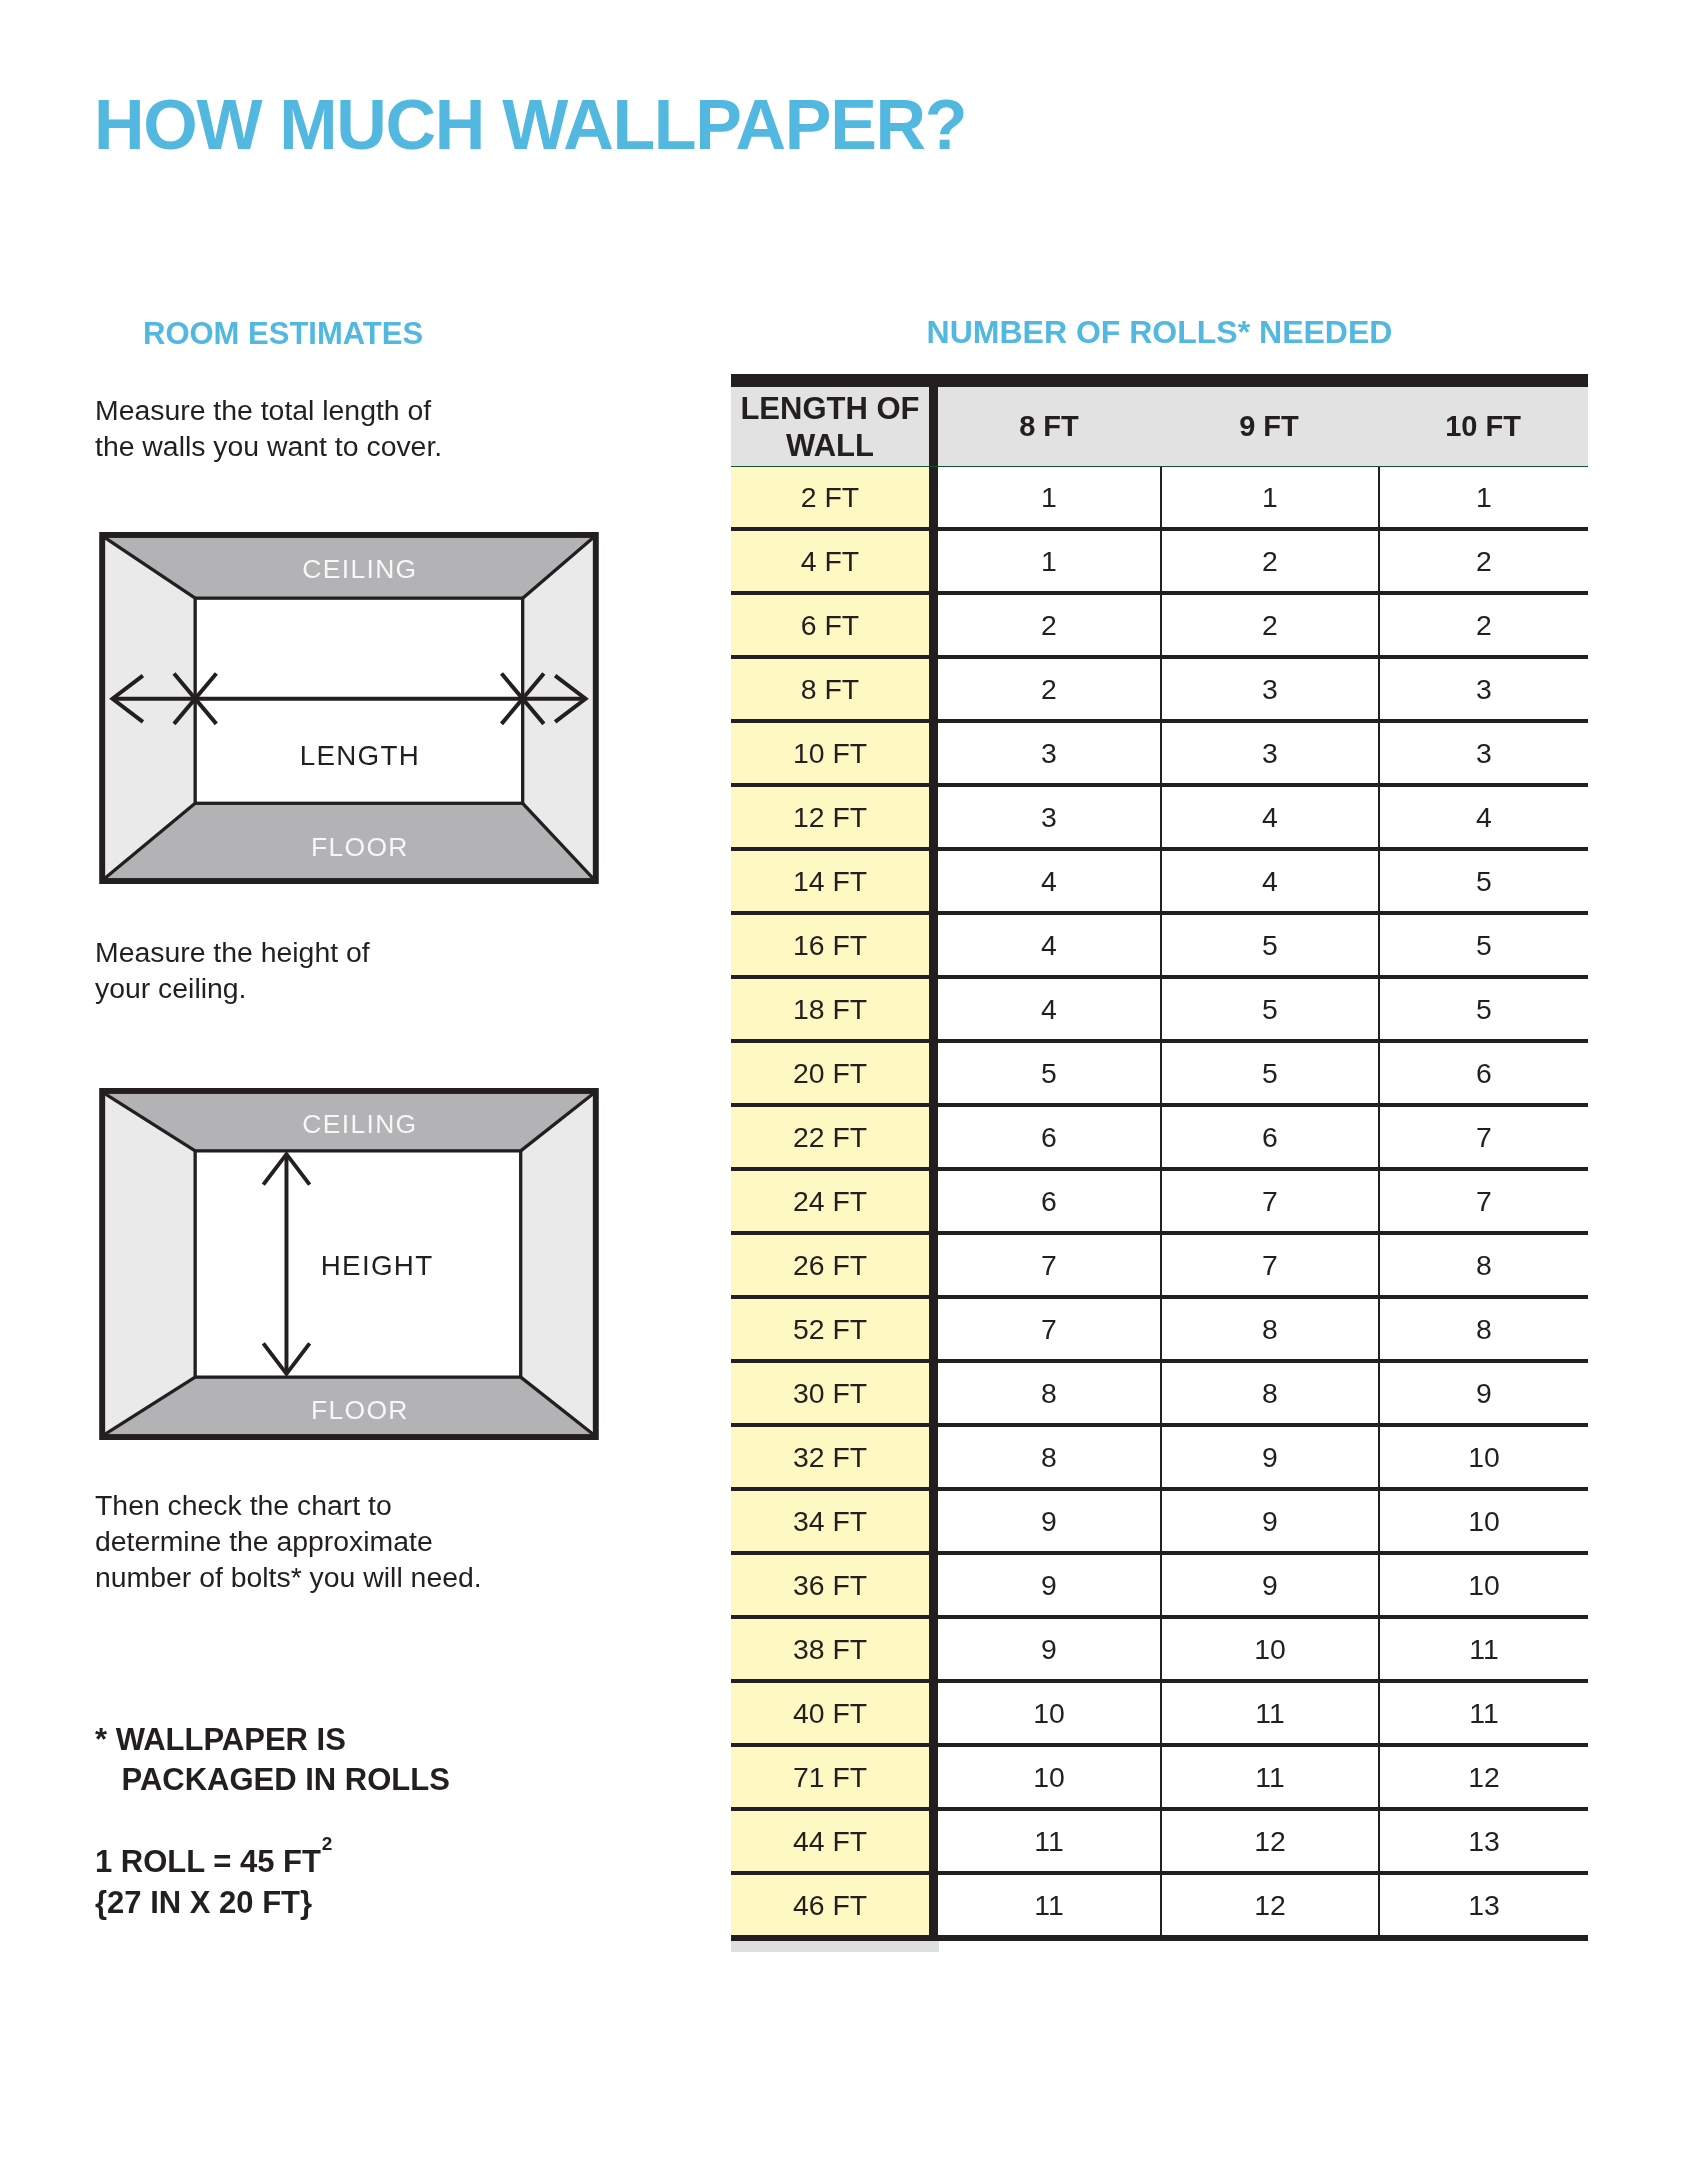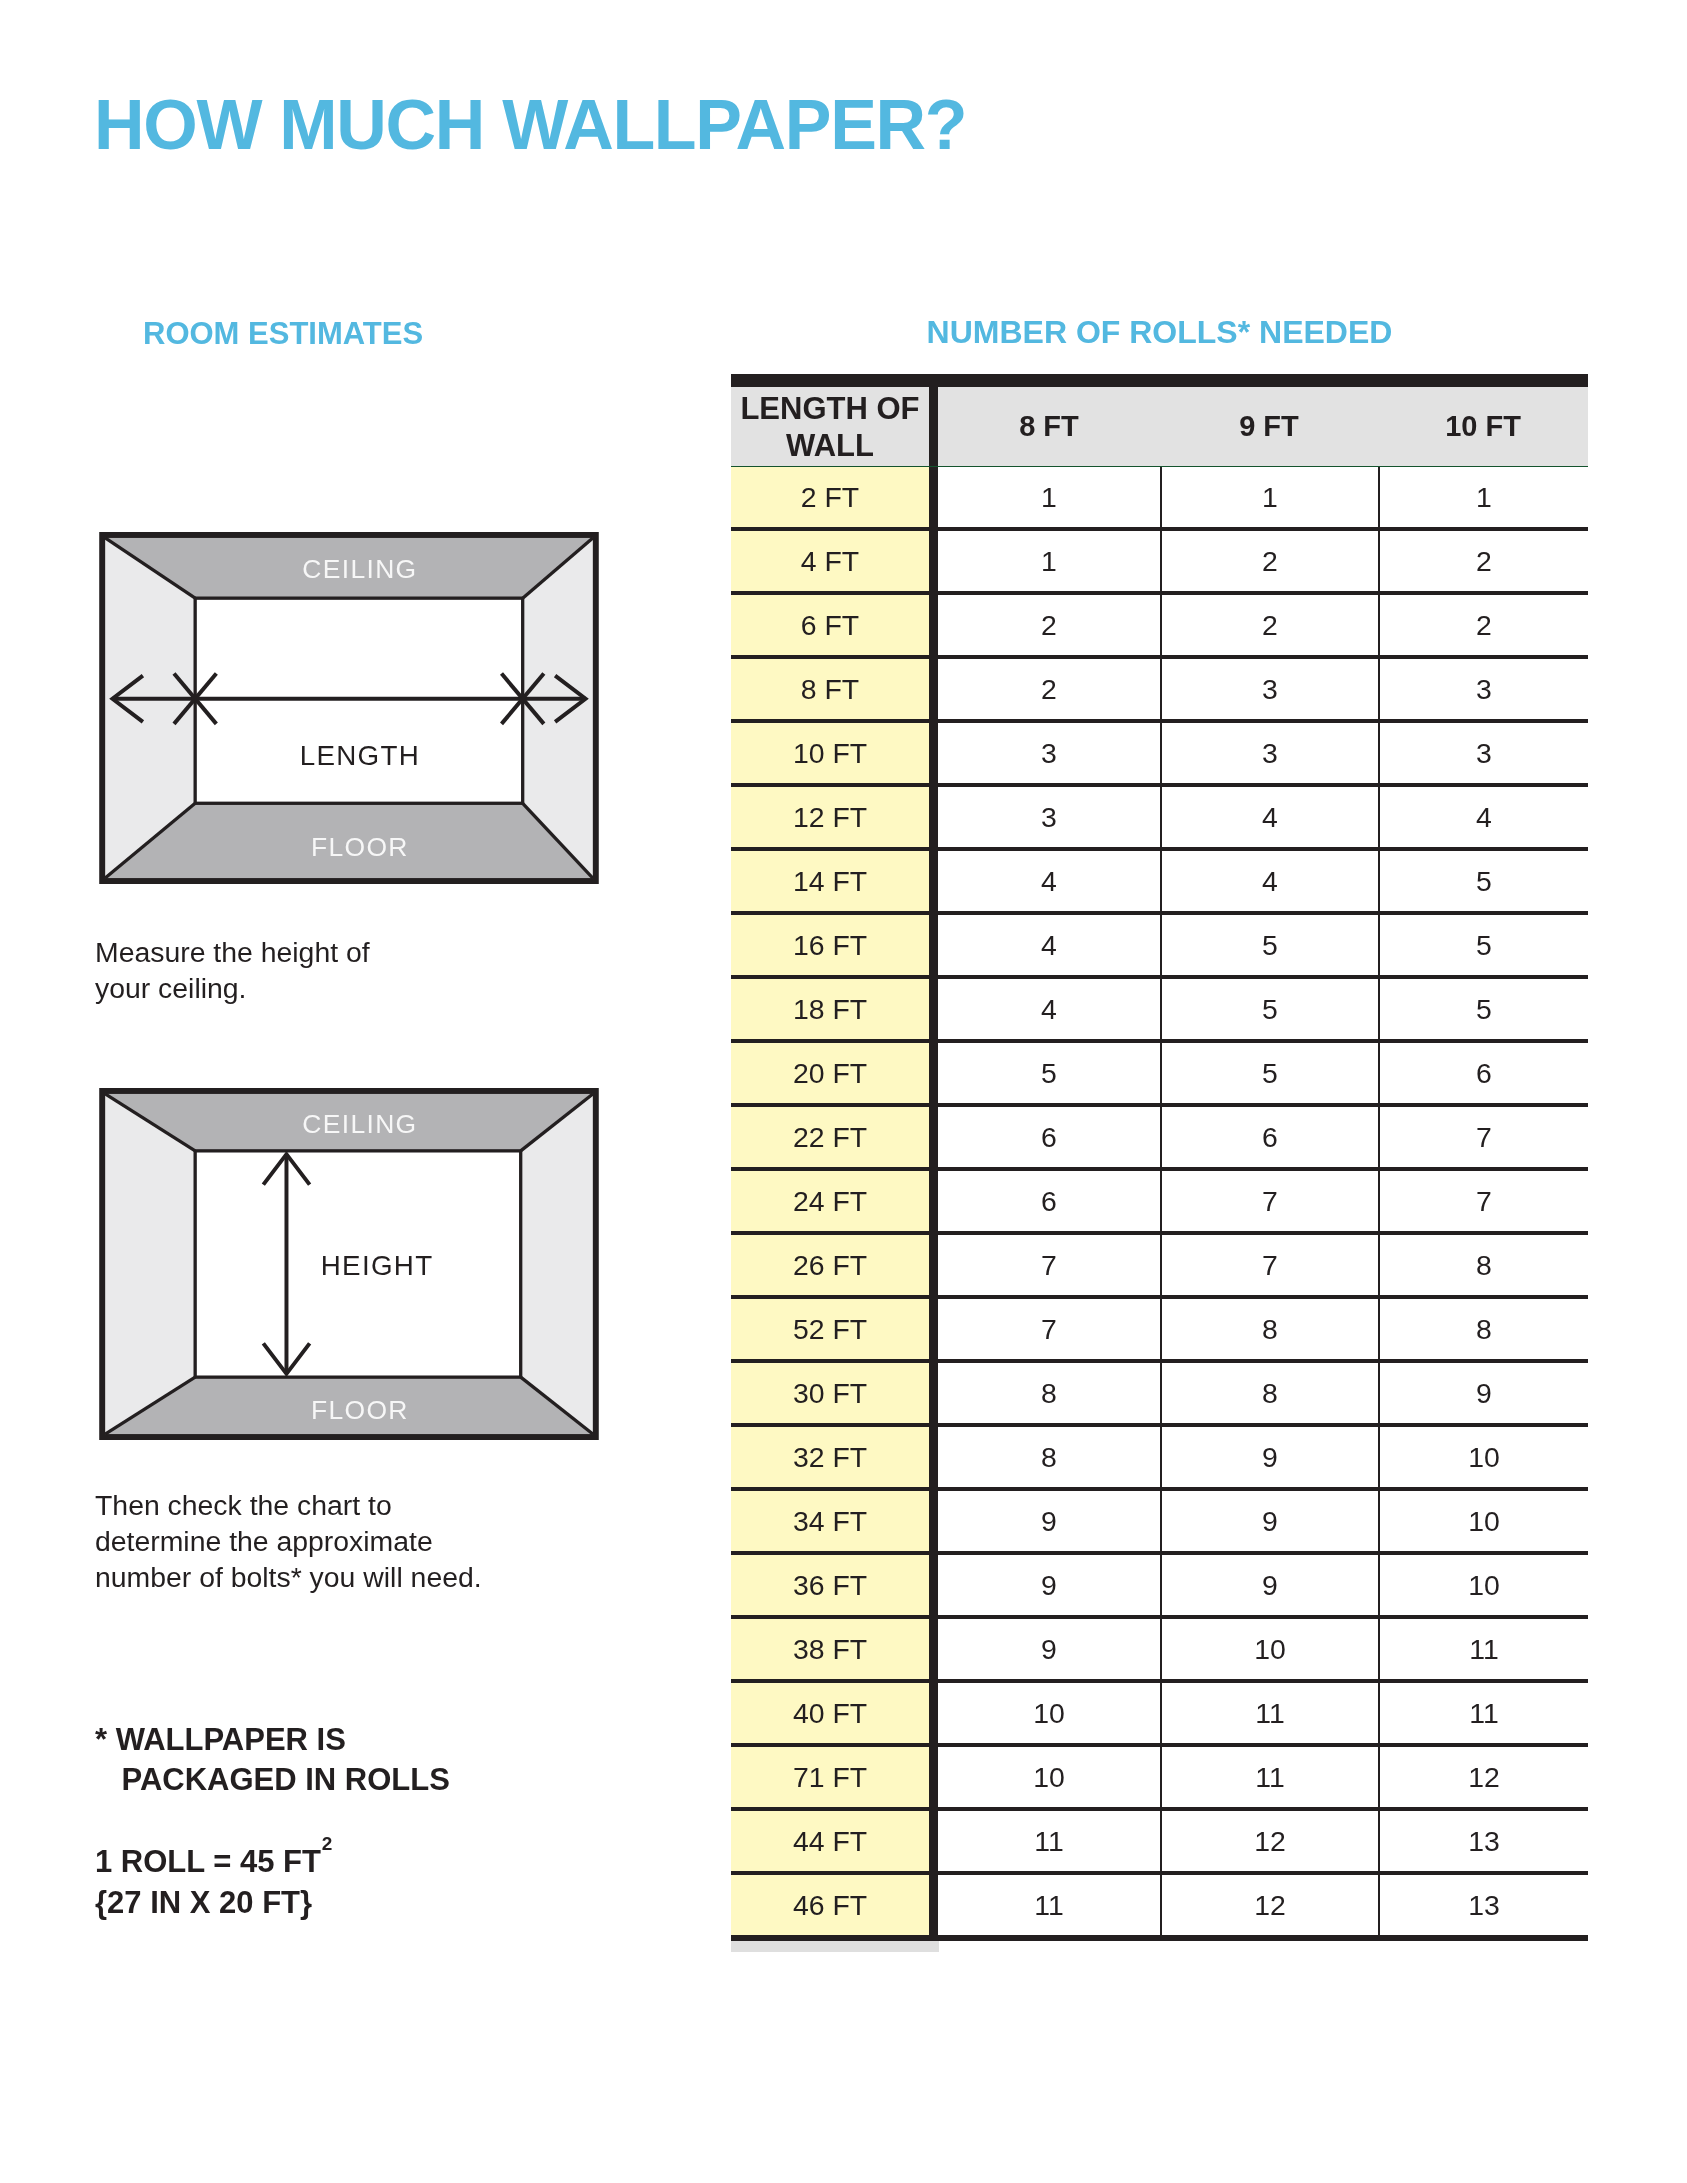--- a/index.html
+++ b/index.html
@@ -80,20 +80,22 @@
 </style>
 </head>
 <body>
 
 <div class="page">
 
   <div class="title">HOW MUCH WALLPAPER?</div>
 
   <div class="section-heading">ROOM ESTIMATES</div>
 
+  <div class="para para1">Measure the total length of
+the walls you want to cover.</div>
 
   <svg class="diagram diagram1" viewBox="0 0 755 532">
     <rect x="0" y="0" width="755" height="532" fill="#ffffff"></rect>
     <polygon points="9,9 746,9 640,100 145,100" fill="#B3B3B5"></polygon>
     <polygon points="9,523 746,523 640,410 145,410" fill="#B3B3B5"></polygon>
     <polygon points="9,9 145,100 145,410 9,523" fill="#EAEAEB"></polygon>
     <polygon points="746,9 640,100 640,410 746,523" fill="#EAEAEB"></polygon>
     <rect x="145" y="100" width="495" height="310" fill="#ffffff" stroke="#231F20" stroke-width="5"></rect>
     <g stroke="#231F20" stroke-width="5">
       <line x1="9" y1="9" x2="145" y2="100"></line>

